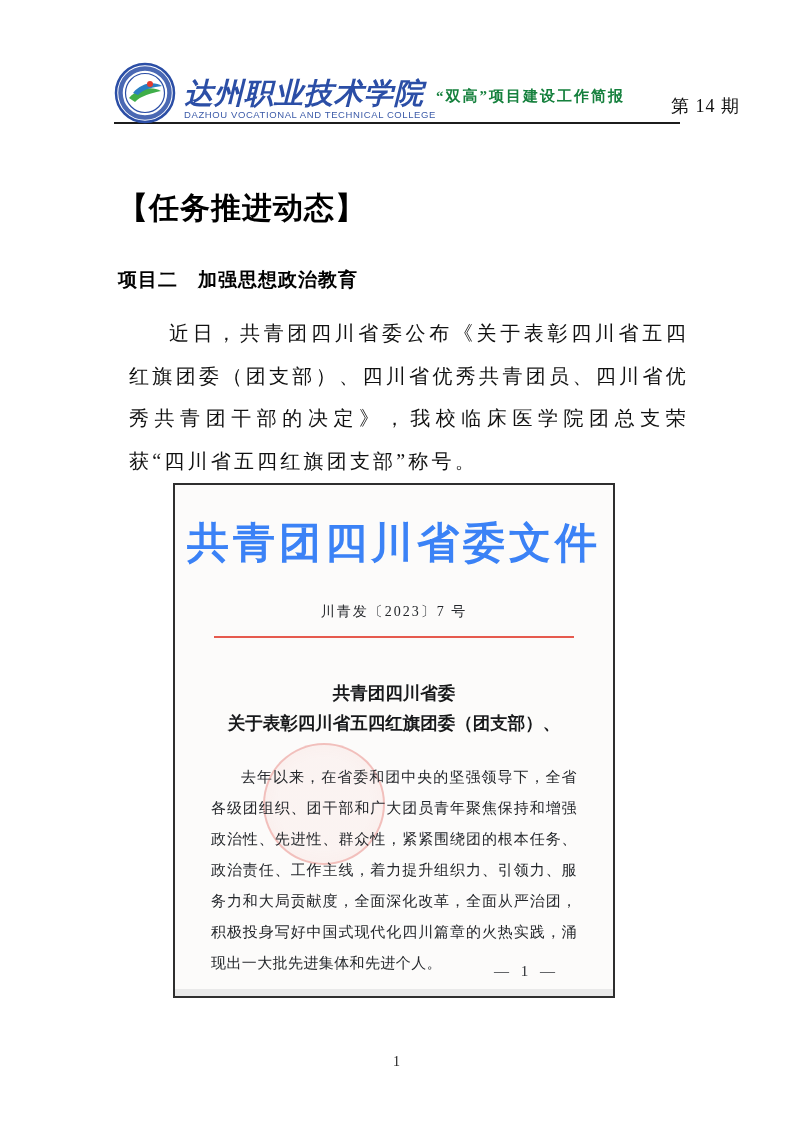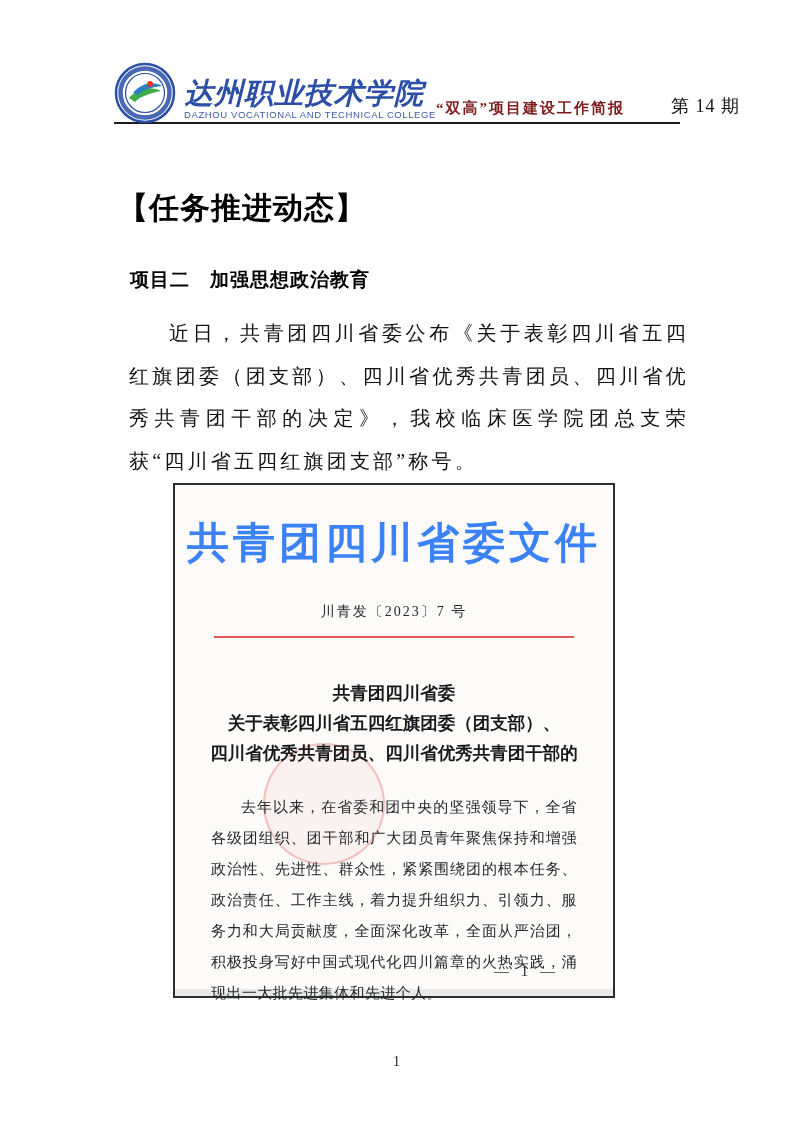--- a/index.html
+++ b/index.html
@@ -20,34 +20,34 @@
   .brand-zh{
     font-size:29px; font-weight:bold; color:#2b4ea6; letter-spacing:1px;
     font-style:italic; line-height:32px; white-space:nowrap;
   }
   .brand-en{
     font-size:9.5px; color:#3b5aa8; letter-spacing:0.6px; line-height:12px;
     white-space:nowrap; font-family:"Liberation Sans","DejaVu Sans",sans-serif;
   }
   .header-spacer{ flex:1; }
   .bulletin-title{
-    font-size:15px; font-weight:bold; color:#7f1d1d; letter-spacing:2px;
-    white-space:nowrap; padding-bottom:3px;
+    font-size:15px; font-weight:bold; color:#15803d; letter-spacing:2px;
+    white-space:nowrap; padding-bottom:15px;
   }
   .issue{
     font-size:18px; color:#111; letter-spacing:1px; white-space:nowrap;
     margin-left:46px; padding-bottom:3px;
   }
   
   .section-heading{
     position:absolute; left:118px; top:172px;
     font-size:30px; font-weight:bold; color:#000; letter-spacing:1px; white-space:nowrap;
   }
   .subsection-heading{
-    position:absolute; left:130px; top:251px;
+    position:absolute; left:118px; top:251px;
     font-size:19px; font-weight:bold; color:#000; letter-spacing:1px; white-space:nowrap;
   }
   .lead-paragraph{
     position:absolute; left:129px; top:296px; width:560px;
     font-size:20px; line-height:42.5px; letter-spacing:3.2px;
     text-align:justify; text-indent:2em; color:#111;
   }
   
   .doc-image{
     position:absolute; left:173px; top:467px; width:442px; height:515px;
@@ -124,21 +124,20 @@
   <div class="lead-paragraph">近日，共青团四川省委公布《关于表彰四川省五四红旗团委（团支部）、四川省优秀共青团员、四川省优秀共青团干部的决定》，我校临床医学院团总支荣获“四川省五四红旗团支部”称号。</div>
 
   <div class="doc-image">
     <div class="doc-title">共青团四川省委文件</div>
     <div class="doc-number">川青发〔2023〕7 号</div>
     <div class="doc-red-line"></div>
     <div class="seal"></div>
     <div class="doc-heading">
       <div>共青团四川省委</div>
       <div>关于表彰四川省五四红旗团委（团支部）、</div>
-      <div>四川省优秀共青团员、四川省优秀共青团干部的</div>
     </div>
     <div class="doc-body">去年以来，在省委和团中央的坚强领导下，全省各级团组织、团干部和广大团员青年聚焦保持和增强政治性、先进性、群众性，紧紧围绕团的根本任务、政治责任、工作主线，着力提升组织力、引领力、服务力和大局贡献度，全面深化改革，全面从严治团，积极投身写好中国式现代化四川篇章的火热实践，涌现出一大批先进集体和先进个人。</div>
     <div class="doc-page-marker">—  1  —</div>
     <div class="scan-edge"></div>
   </div>
 
   <div class="footer-page-number">1</div>
 
 </div>
 

